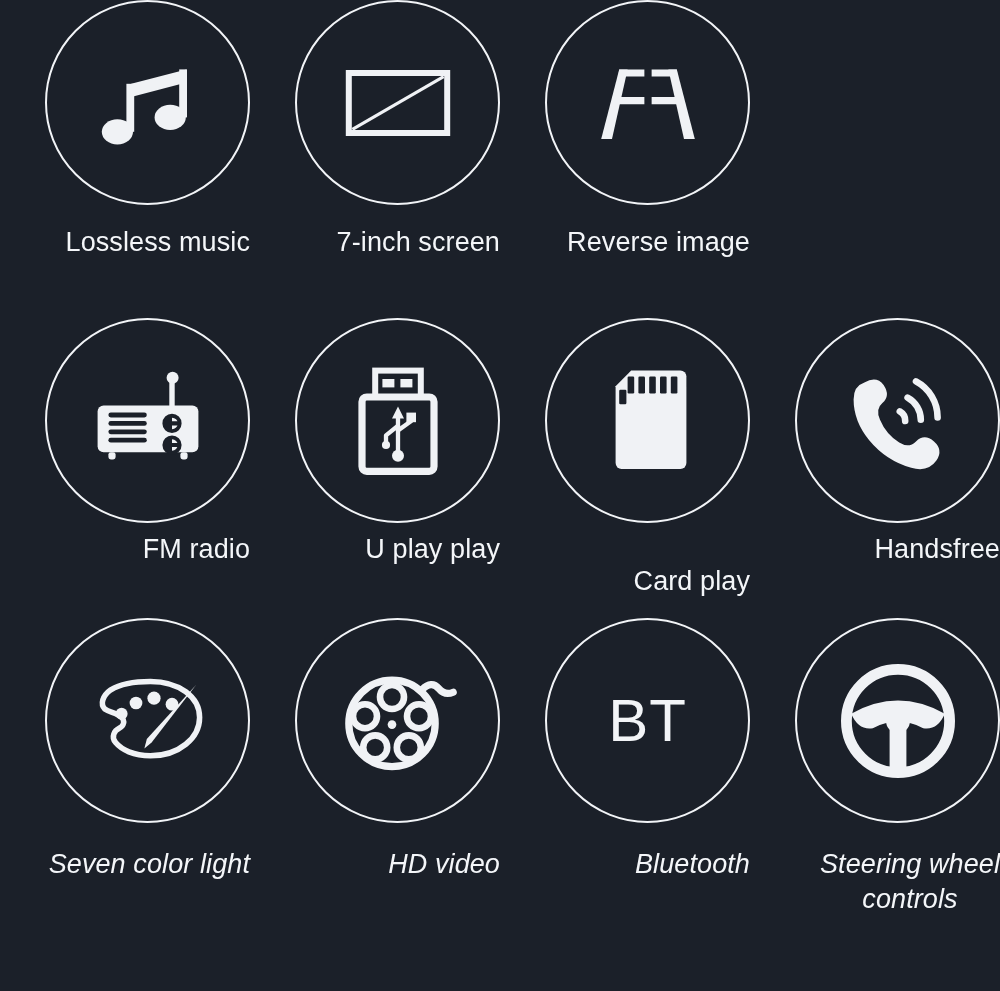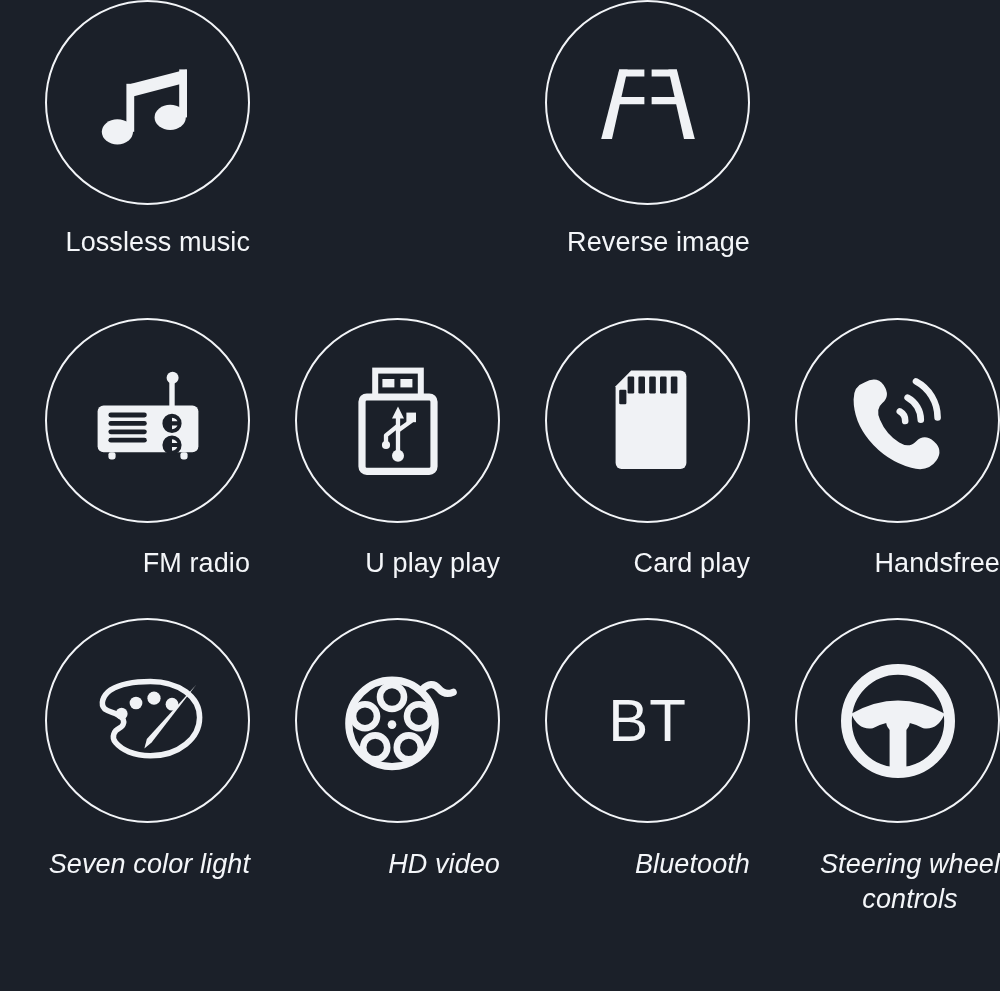--- a/index.html
+++ b/index.html
@@ -52,21 +52,21 @@
   .label {
     margin-top: 20px;
     color: #f4f6f9;
     font-size: 27px;
     line-height: 1.28;
     text-align: center;
     letter-spacing: 0.1px;
     white-space: pre-line;
     max-width: 230px;
   }
-  .row2 .label { margin-top: 23px; }
+  .row2 .label { margin-top: 9px; }
   .row3 .label { margin-top: 24px; font-style: italic; }
 
   
   .bt-text {
     color: #f2f4f7;
     font-size: 60px;
     font-weight: 400;
     letter-spacing: 1px;
     line-height: 1;
     font-family: "Liberation Sans", sans-serif;
@@ -85,20 +85,31 @@
           <rect x="32" y="34" width="6.5" height="40" fill="#f0f2f5"></rect>
           <rect x="76" y="22" width="6.5" height="40" fill="#f0f2f5"></rect>
           <ellipse cx="24.5" cy="74" rx="13" ry="10.5" fill="#f0f2f5"></ellipse>
           <ellipse cx="68.5" cy="62" rx="13" ry="10.5" fill="#f0f2f5"></ellipse>
         </svg>
       </span>
     </div>
     <div class="label">Lossless music</div>
   </div>
 
+  <div class="cell row1" style="grid-row:1;grid-column:2;">
+    <div class="circle">
+      <span class="glyph">
+        <svg viewBox="0 0 100 100">
+          <rect x="9" y="25" width="82" height="50" fill="none" stroke="#f0f2f5" stroke-width="5"></rect>
+          <line x1="12" y1="72" x2="88" y2="28" stroke="#f0f2f5" stroke-width="2.6"></line>
+        </svg>
+      </span>
+    </div>
+    <div class="label">7-inch screen</div>
+  </div>
 
   <div class="cell row1" style="grid-row:1;grid-column:3;">
     <div class="circle">
       <span class="glyph">
         <svg viewBox="0 0 100 100">
           <g fill="#f0f2f5">
 
             <polygon points="26,22 33,22 20,80 11,80"></polygon>
 
             <polygon points="67,22 74,22 89,80 80,80"></polygon>
@@ -165,21 +176,21 @@
           <polygon points="50,38 45,48 55,48" fill="#f0f2f5"></polygon>
           <circle cx="50" cy="79" r="5" fill="#f0f2f5"></circle>
           <circle cx="40" cy="70" r="3.4" fill="#f0f2f5"></circle>
           <rect x="57" y="43" width="8" height="8" fill="#f0f2f5"></rect>
         </svg>
       </span>
     </div>
     <div class="label">U play play</div>
   </div>
 
-  <div class="cell row2" style="grid-row:2;grid-column:3;">
+  <div class="cell row2" style="grid-row:2;grid-column:3;gap:32px;">
     <div class="circle">
       <span class="glyph">
         <svg viewBox="0 0 100 100">
           <path d="M36 8 L77 8 a5 5 0 0 1 5 5 L82 85 a5 5 0 0 1 -5 5 L28 90 a5 5 0 0 1 -5 -5 L23 21 Z" fill="#f0f2f5"></path>
           <g fill="#1b2029">
             <rect x="33" y="13" width="5.5" height="14" rx="1"></rect>
             <rect x="42" y="13" width="5.5" height="14" rx="1"></rect>
             <rect x="51" y="13" width="5.5" height="14" rx="1"></rect>
             <rect x="60" y="13" width="5.5" height="14" rx="1"></rect>
             <rect x="69" y="13" width="5.5" height="14" rx="1"></rect>

